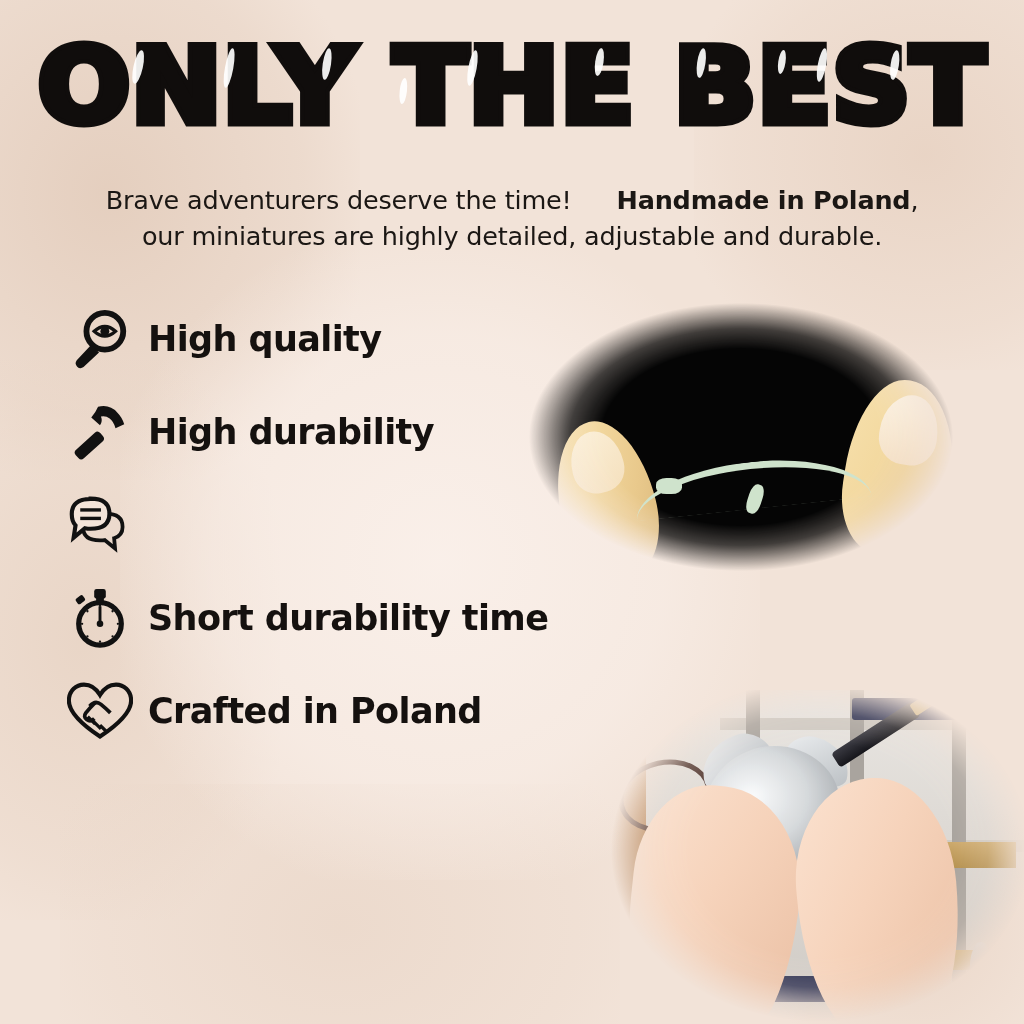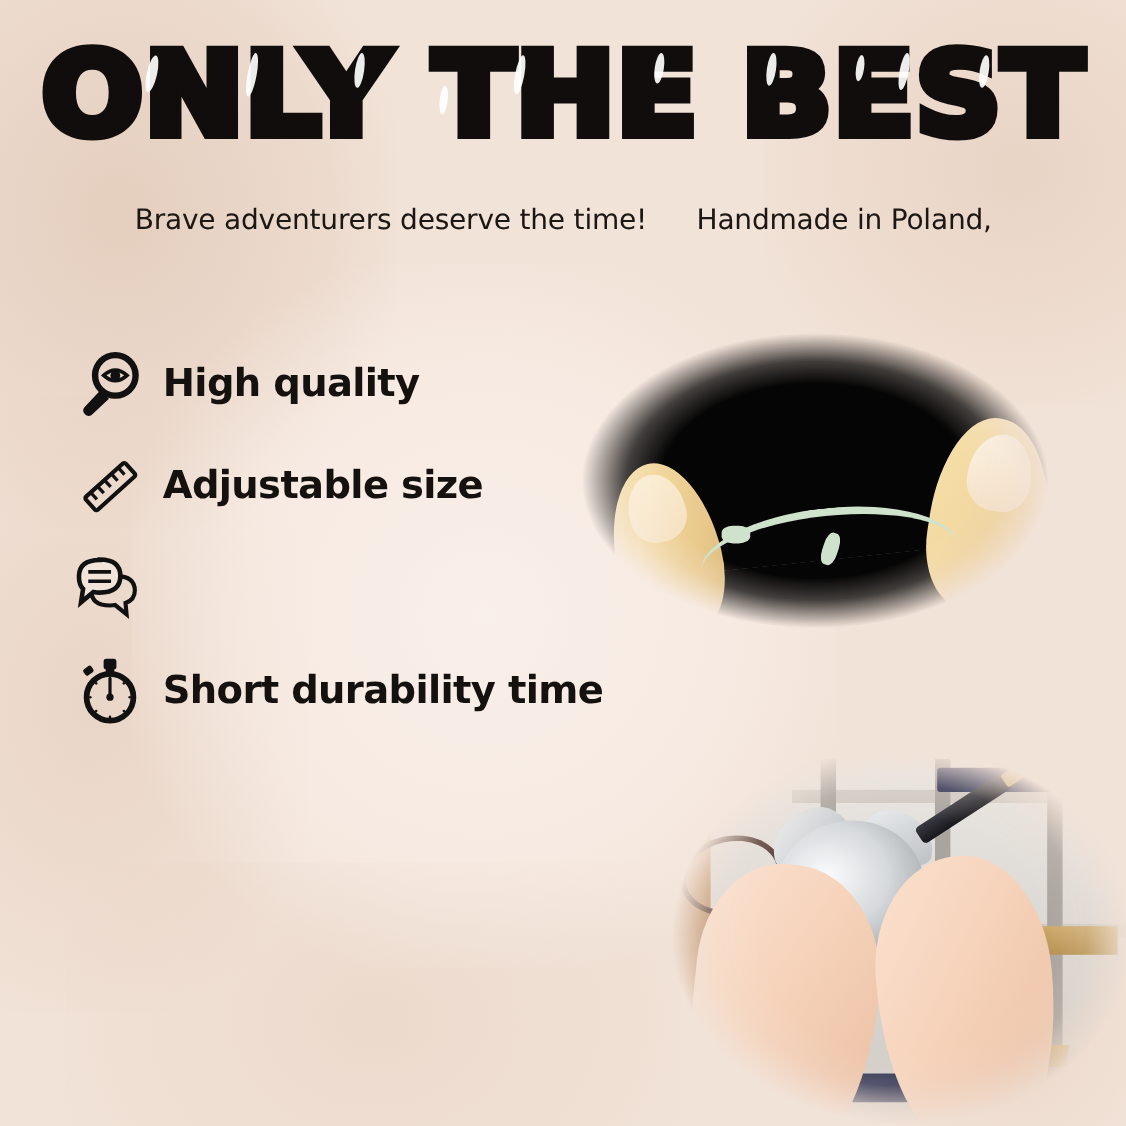--- a/index.html
+++ b/index.html
@@ -81,27 +81,27 @@
     position: absolute;
     left: 0; top: 182px;
     width: 1024px;
     text-align: center;
     font-family: "DejaVu Sans", sans-serif;
     font-size: 25.5px;
     line-height: 1.42;
     color: #1b1714;
     letter-spacing: -0.2px;
   }
-  .subtitle b { font-weight: 400; margin-left: 37px; }
+  .subtitle b { font-weight: 700; margin-left: 37px; }
 
   
   .features {
     position: absolute;
     left: 62px;
-    top: 302px;
+    top: 292px;
     width: 700px;
   }
   .feature {
     display: flex;
     align-items: center;
     height: 93px;
   }
   .feature .ico {
     width: 76px;
     min-width: 76px;
@@ -299,52 +299,47 @@
     <span style="left:768px;top:16px;width:7px;height:24px;transform:rotate(8deg);"></span>
     <span style="left:806px;top:14px;width:8px;height:34px;transform:rotate(10deg);"></span>
     <span style="left:876px;top:16px;width:8px;height:30px;transform:rotate(8deg);"></span>
   </div>
 
   <div class="subtitle">
     <div>
       <span>Brave adventurers deserve the time!</span>
       <b>Handmade in Poland</b><span>,</span>
     </div>
+    <div>our miniatures are highly detailed, adjustable and durable.</div>
   </div>
 
   <div class="features">
 
     <div class="feature">
       <span class="ico">
         <svg width="62" height="62" viewBox="0 0 64 64">
           <circle cx="37" cy="24" r="19" fill="none" stroke="#111" stroke-width="6"></circle>
           <path d="M23 38 L8 54 a5 5 0 0 0 7 7 L31 46 Z" fill="#111"></path>
           <path d="M26 24 q11 -10 22 0 q-11 10 -22 0 Z" fill="none" stroke="#111" stroke-width="3.4"></path>
           <circle cx="37" cy="24" r="4.6" fill="#111"></circle>
         </svg>
       </span>
       <span class="label">High quality</span>
     </div>
 
-
     <div class="feature">
       <span class="ico">
-        <svg width="60" height="60" viewBox="0 0 64 64">
-          <g transform="rotate(-42 32 32)">
-            <rect x="6" y="24" width="52" height="17" rx="2" fill="none" stroke="#111" stroke-width="4"></rect>
-            <line x1="14" y1="24" x2="14" y2="33" stroke="#111" stroke-width="3.2"></line>
-            <line x1="23" y1="24" x2="23" y2="33" stroke="#111" stroke-width="3.2"></line>
-            <line x1="32" y1="24" x2="32" y2="33" stroke="#111" stroke-width="3.2"></line>
-            <line x1="41" y1="24" x2="41" y2="33" stroke="#111" stroke-width="3.2"></line>
-            <line x1="50" y1="24" x2="50" y2="33" stroke="#111" stroke-width="3.2"></line>
-          </g>
+        <svg width="62" height="62" viewBox="0 0 64 64">
+          <path d="M30 6 q12 -3 20 6 q5 5 7 12 l-9 4 q-2 -7 -6 -10 q-4 -3 -9 -2 q2 5 -1 9 l-9 -8 q5 -6 7 -11 Z" fill="#111"></path>
+          <rect x="4" y="40" width="34" height="12" rx="4" fill="#111" transform="rotate(-42 21 46)"></rect>
         </svg>
       </span>
-      <span class="label">Adjustable size</span>
-    </div>
+      <span class="label">High durability</span>
+    </div>
+
 
     <div class="feature">
       <span class="ico">
         <svg width="64" height="62" viewBox="0 0 68 64">
           <path d="M40 20 q18 0 18 14 q0 9 -9 12 l1 11 l-11 -9 q-2 .4 -5 .4 q-18 0 -18 -14" fill="none" stroke="#111" stroke-width="4"></path>
           <path d="M24 4 q20 0 20 16 q0 16 -20 16 q-3 0 -6 -.6 l-12 10 l2 -13 q-4 -4 -4 -12 q0 -16 20 -16 Z" fill="#f3e4d9" stroke="#111" stroke-width="4.4"></path>
           <line x1="13" y1="16" x2="35" y2="16" stroke="#111" stroke-width="3.6"></line>
           <line x1="13" y1="25" x2="35" y2="25" stroke="#111" stroke-width="3.6"></line>
         </svg>
       </span>
@@ -367,20 +362,33 @@
             <circle cx="31" cy="56.5" r="1.2"></circle>
               <circle cx="18" cy="51" r="1.2"></circle>
             <circle cx="12.5" cy="38" r="1.2"></circle>
               <circle cx="18" cy="25" r="1.2"></circle>
           </g>
         </svg>
       </span>
       <span class="label">Short durability time</span>
     </div>
 
+    <div class="feature">
+      <span class="ico">
+        <svg width="66" height="60" viewBox="0 0 70 62">
+          <path d="M35 58 C 8 40 2 28 2 20 C 2 9 10 3 18 3 C 26 3 32 9 35 14 C 38 9 44 3 52 3 C 60 3 68 9 68 20 C 68 28 62 40 35 58 Z" fill="none" stroke="#111" stroke-width="4.4"></path>
+          <path d="M24 26 q6 -7 12 -2 q5 4 10 9" fill="none" stroke="#111" stroke-width="4"></path>
+          <path d="M30 22 q-6 6 -10 11 q-3 4 1 7 q4 3 8 -1" fill="none" stroke="#111" stroke-width="4"></path>
+          <line x1="22" y1="37" x2="30" y2="45" stroke="#111" stroke-width="3.4"></line>
+          <line x1="28" y1="42" x2="36" y2="50" stroke="#111" stroke-width="3.4"></line>
+          <line x1="35" y1="46" x2="42" y2="53" stroke="#111" stroke-width="3.4"></line>
+        </svg>
+      </span>
+      <span class="label">Crafted in Poland</span>
+    </div>
 
   </div>
 
   <div class="photo photo-top">
     <div class="bk"></div>
     <div class="finger finger-l">
       <div class="nail"></div>
     </div>
     <div class="finger finger-r">
       <div class="nail"></div>

